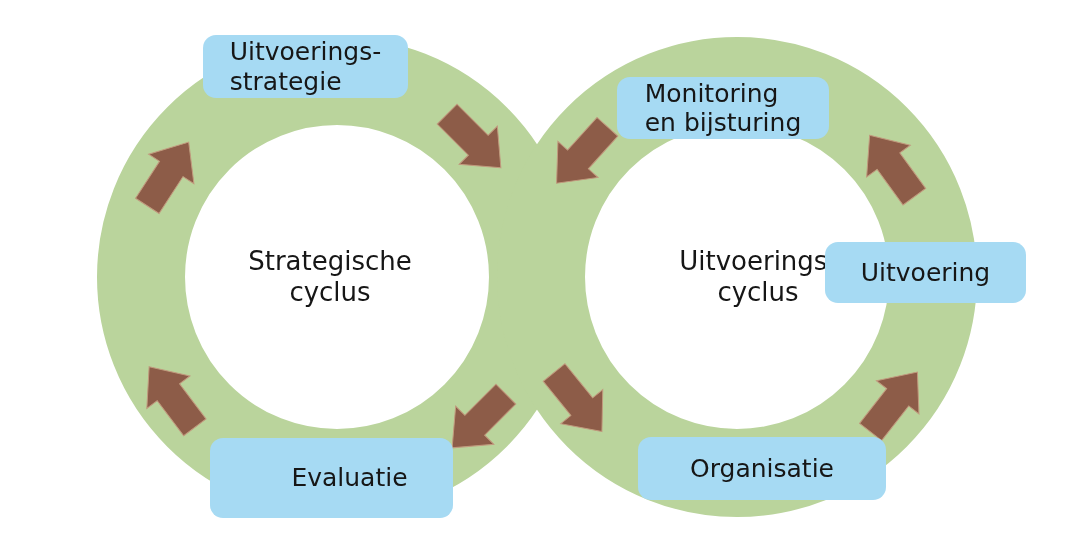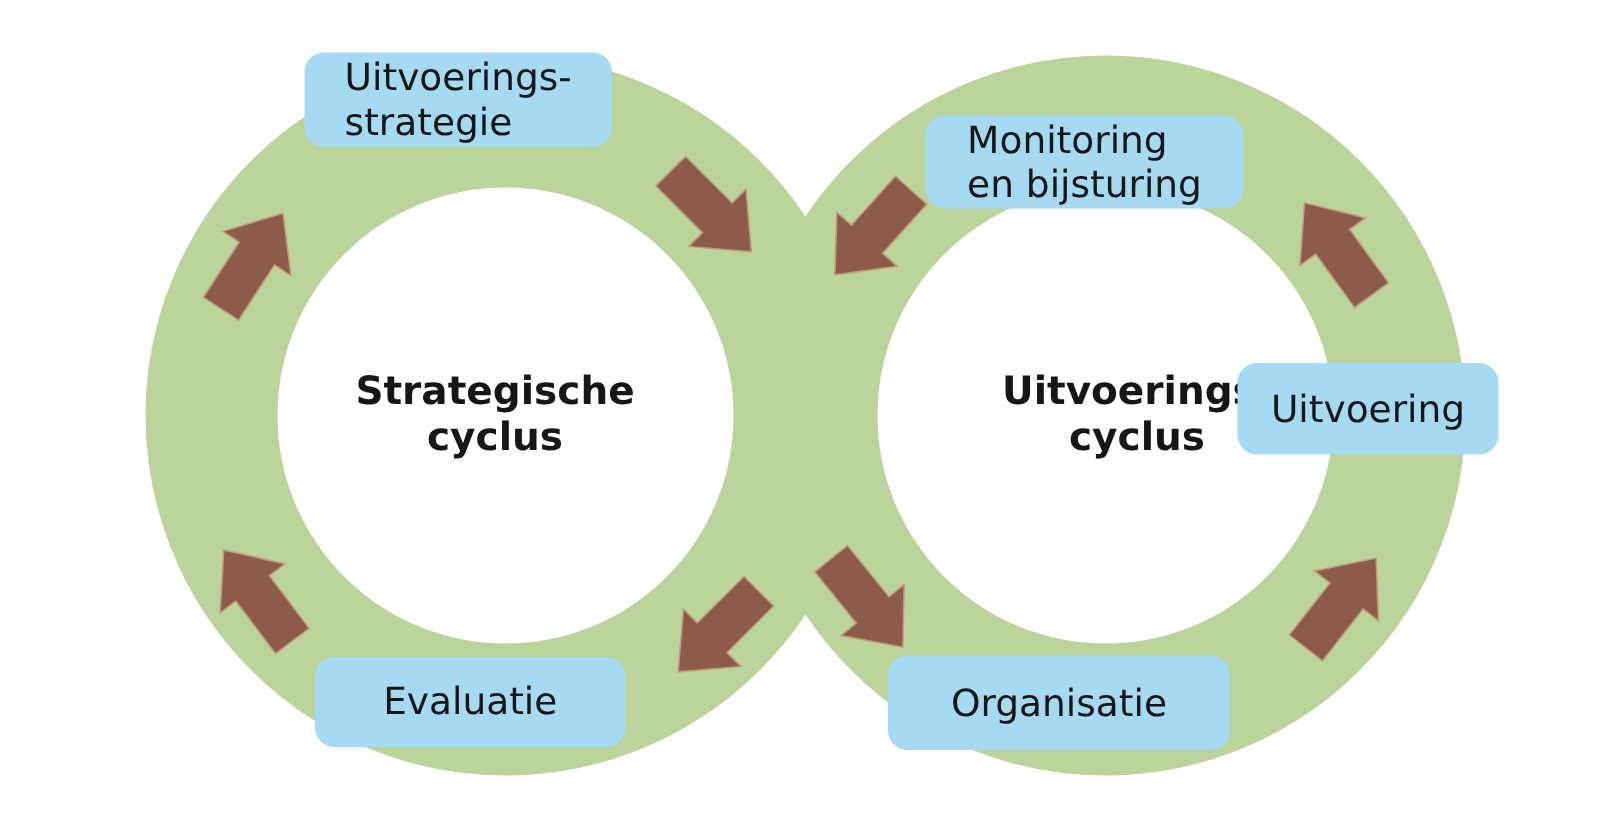--- a/index.html
+++ b/index.html
@@ -49,21 +49,21 @@
   .cycle-label {
     position: absolute;
     z-index: 2;
     display: flex;
     align-items: center;
     justify-content: center;
     text-align: center;
     font-size: 26px;
     line-height: 1.2;
     white-space: pre-line;
-    font-weight: 700;
+    font-weight: 400;
   }
 </style>
 </head>
 <body>
 
 <div class="stage">
 
   <svg class="layer-svg" width="1076" height="547" viewBox="0 0 1076 547">
 
     <circle class="ring" cx="337" cy="277" r="196"></circle>
@@ -81,17 +81,17 @@
 
   <div class="cycle-label" style="left:230px; top:246px; width:200px; height:62px;">Strategische
 cyclus</div>
   <div class="cycle-label" style="left:658px; top:246px; width:200px; height:62px;">Uitvoerings-
 cyclus</div>
 
   <div class="node" style="left:203px; top:35px; width:205px; height:63px;">Uitvoerings-
 strategie</div>
   <div class="node" style="left:617px; top:37px; width:212px; height:62px;margin-top:40px;">Monitoring
 en bijsturing</div>
-  <div class="node" style="left:825px; top:242px; width:174px; height:61px;">Uitvoering</div>
-  <div class="node" style="left:210px; top:438px; width:207px; height:60px;">Evaluatie</div>
-  <div class="node" style="left:592px; top:437px; width:228px; height:63px;">Organisatie</div>
+  <div class="node" style="left:825px; top:242px; width:201px; height:61px;">Uitvoering</div>
+  <div class="node" style="left:210px; top:438px; width:207px; height:80px;padding-left:36px;">Evaluatie</div>
+  <div class="node" style="left:638px; top:437px; width:248px; height:63px;">Organisatie</div>
 
 </div>
 
 </body></html>

